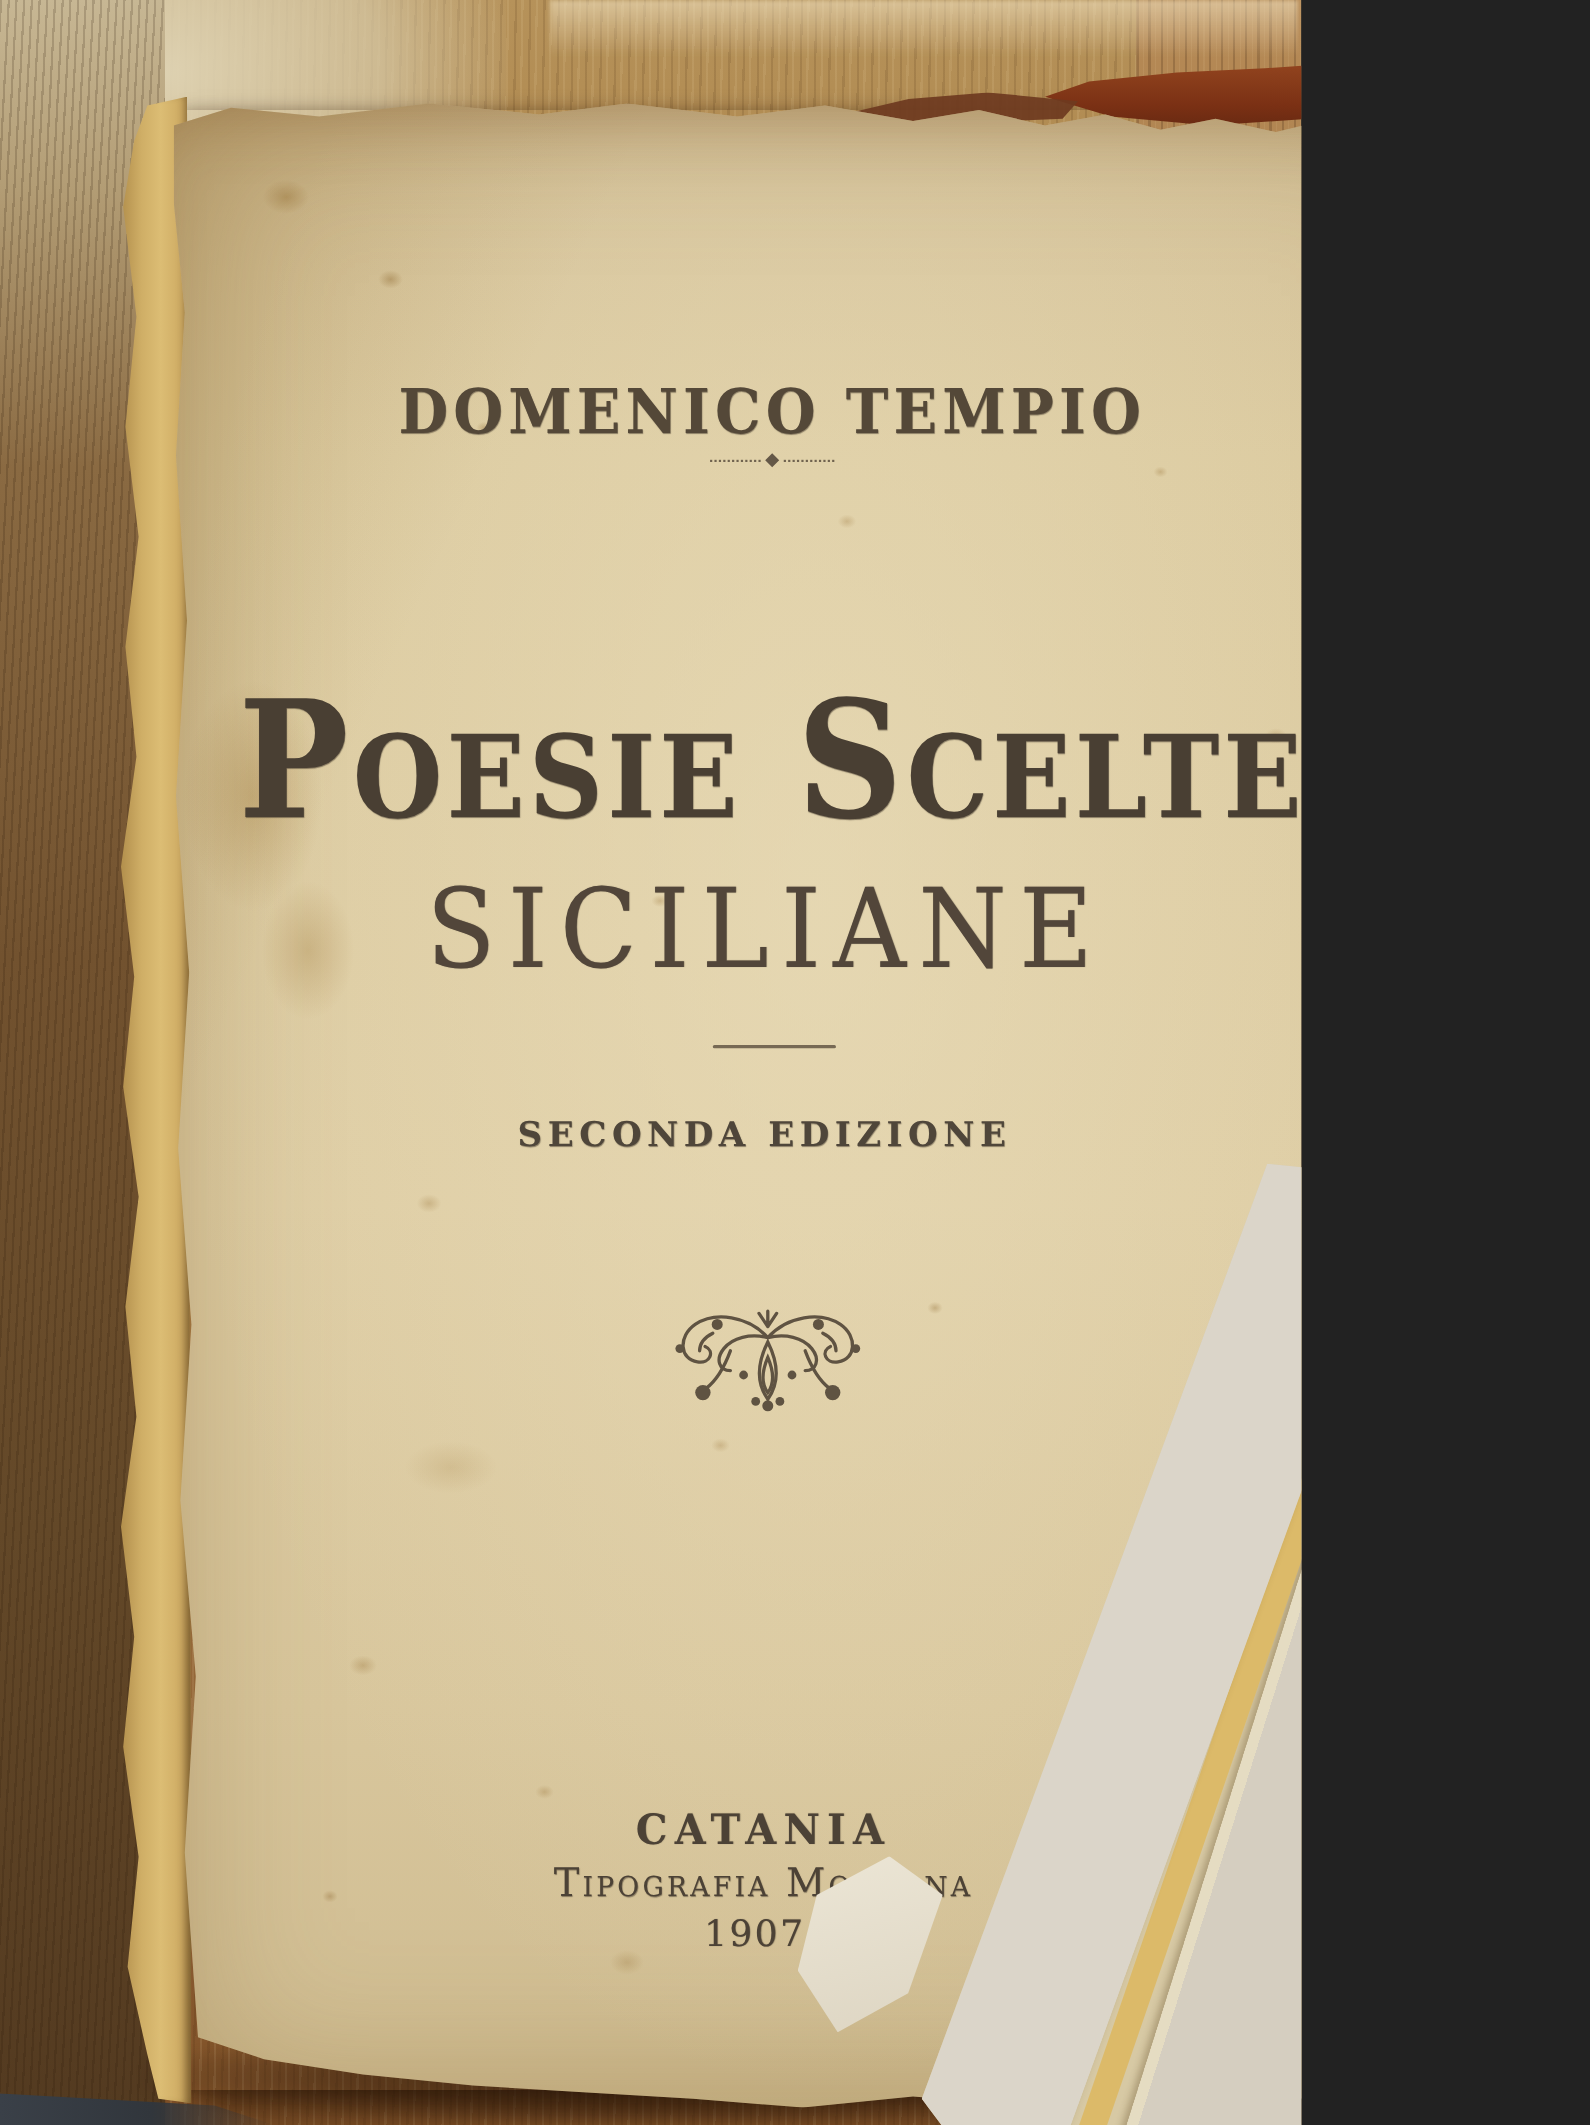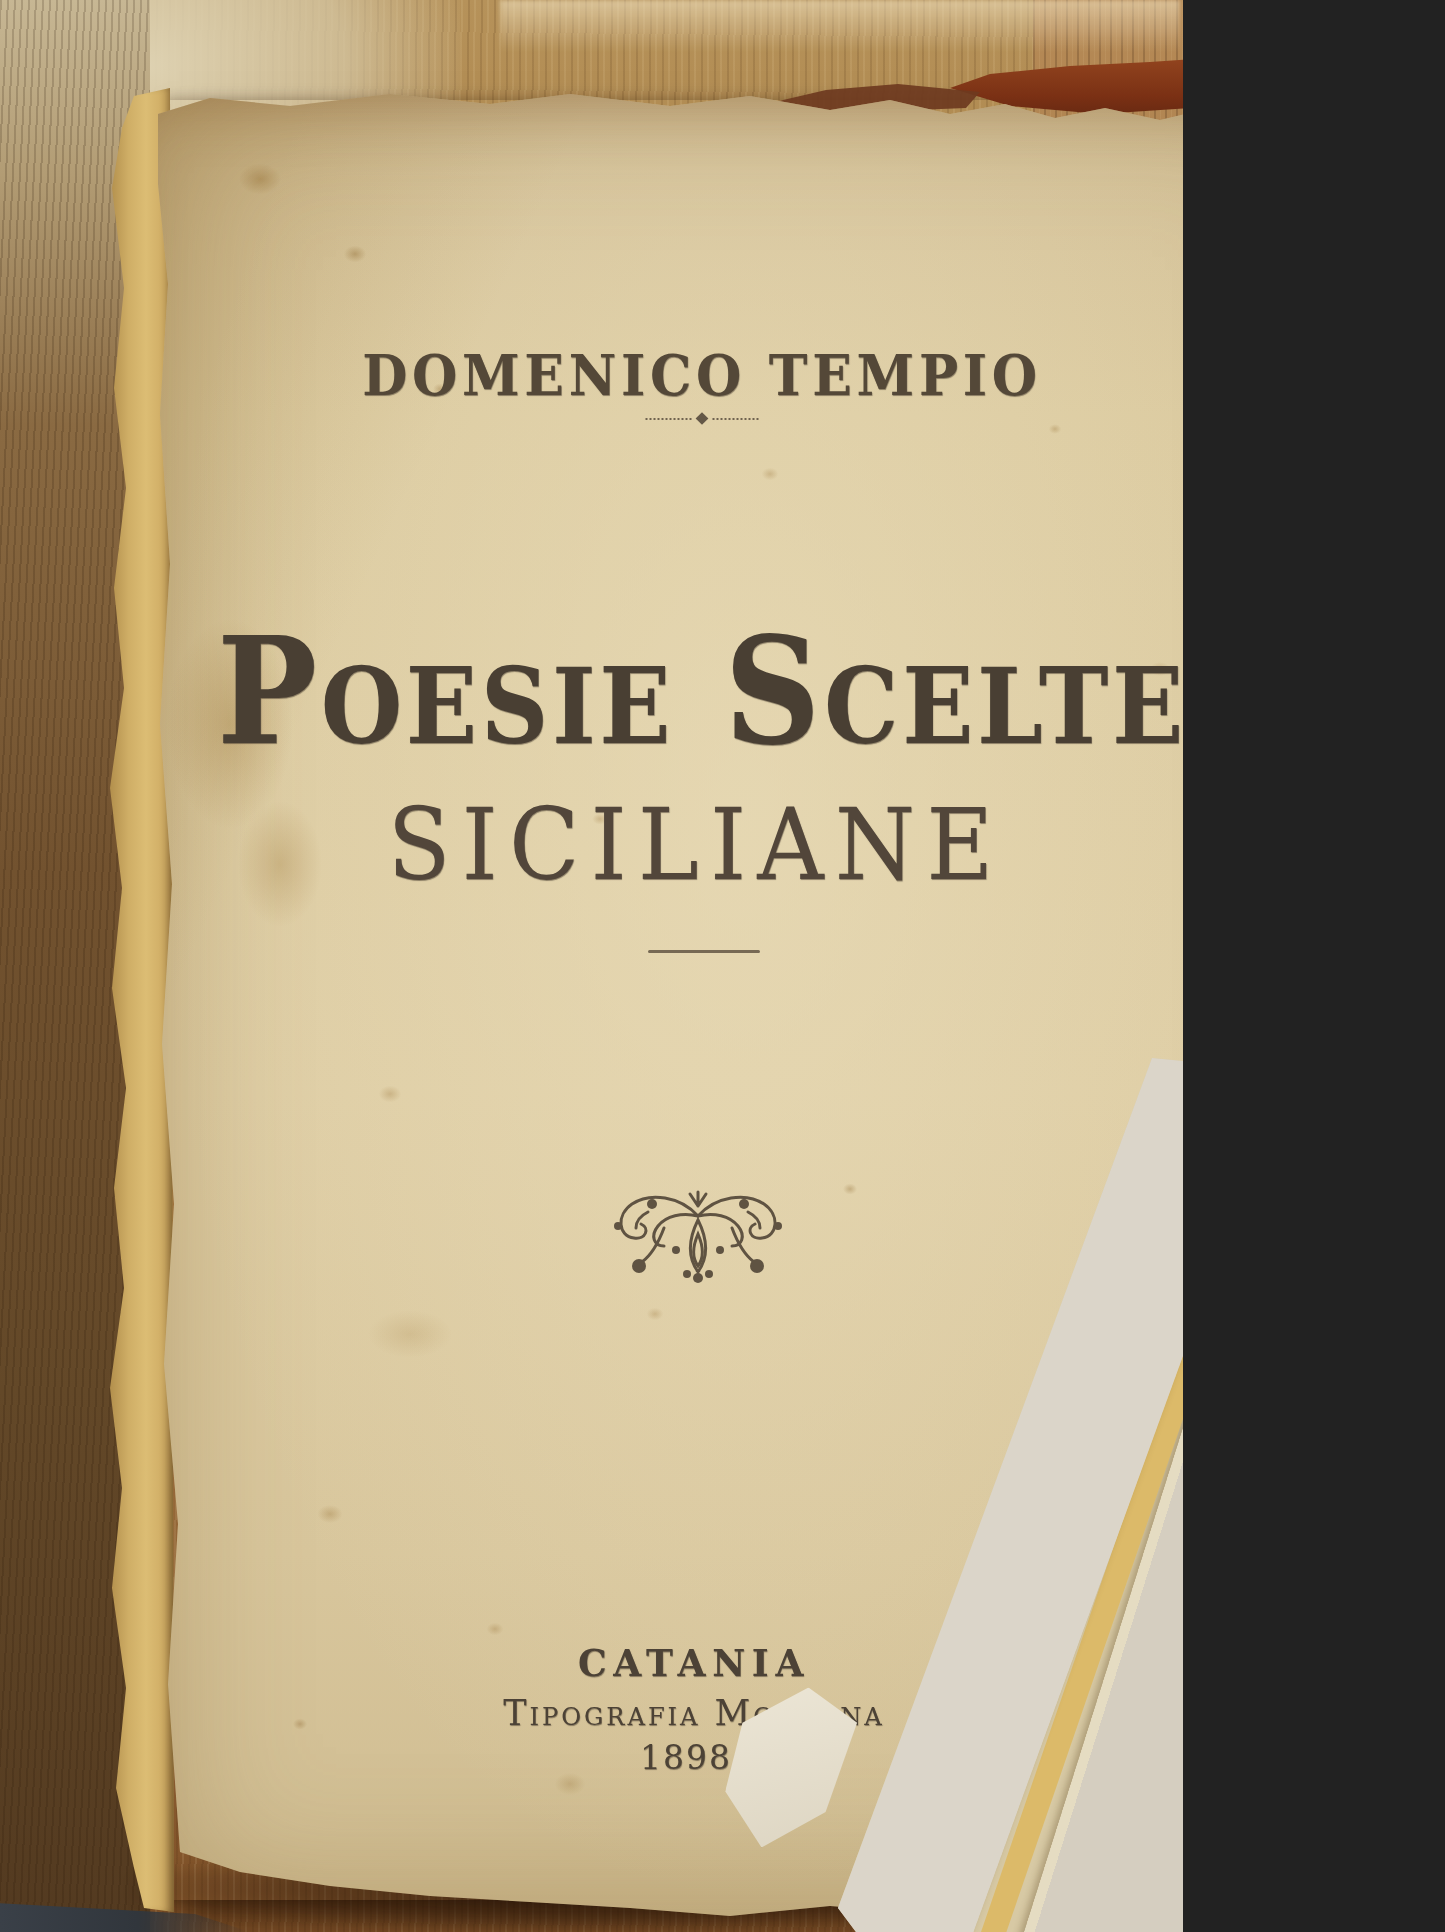--- a/index.html
+++ b/index.html
@@ -232,20 +232,21 @@
         <span class="dot"></span>
         <span class="dashes"></span>
       </div>
 
       <div class="txt title">Poesie Scelte</div>
 
       <div class="txt subtitle">SICILIANE</div>
 
       <div class="subtitle-rule"></div>
 
+      <div class="txt edition">SECONDA EDIZIONE</div>
 
       <svg class="vignette-svg" width="216" height="112" viewBox="0 0 216 112">
         <g stroke="#4e4234" fill="none" stroke-width="3" stroke-linecap="round">
           <g id="vhalf">
             <path d="M108,30 C90,10 60,6 42,18 C26,29 28,50 44,52 C56,54 60,42 51,38"></path>
             <path d="M108,30 C92,26 76,30 68,40 C60,50 64,60 74,60"></path>
             <path d="M74,42 C68,58 60,70 52,76"></path>
             <path d="M58,26 C50,30 46,36 46,42"></path>
             <circle cx="49" cy="80" r="7" fill="#4e4234" stroke="none"></circle>
             <circle cx="62" cy="18" r="5" fill="#4e4234" stroke="none"></circle>
@@ -259,21 +260,21 @@
           <circle cx="108" cy="92" r="5" fill="#4e4234" stroke="none"></circle>
           <circle cx="119" cy="88" r="4" fill="#4e4234" stroke="none"></circle>
           <circle cx="97" cy="88" r="4" fill="#4e4234" stroke="none"></circle>
         </g>
       </svg>
 
       <div class="txt city">CATANIA</div>
 
       <div class="txt publisher">Tipografia Moderna</div>
 
-      <div class="txt year">1898</div>
+      <div class="txt year">1907</div>
 
     </div>
   </div>
 
   <div class="flap"></div>
 
   <div class="fan">
     <div class="base-pages"></div>
     <div class="sheet s5"></div>
     <div class="sheet s4"></div>

